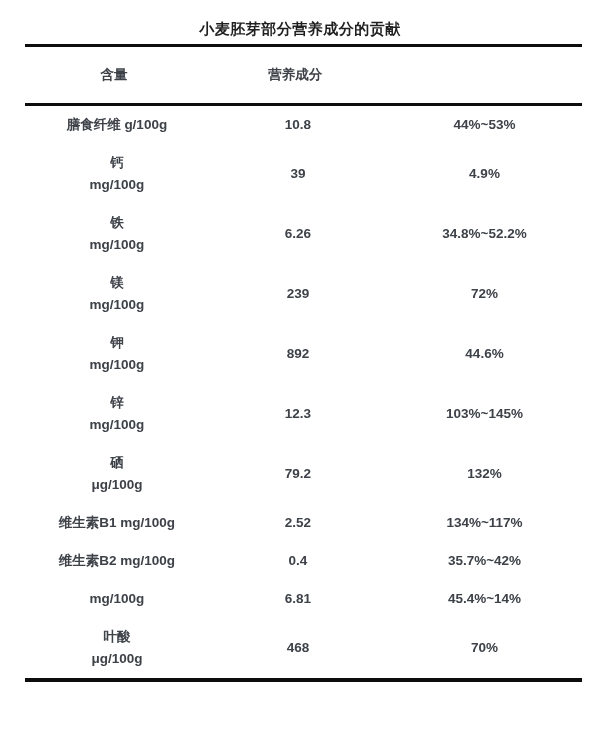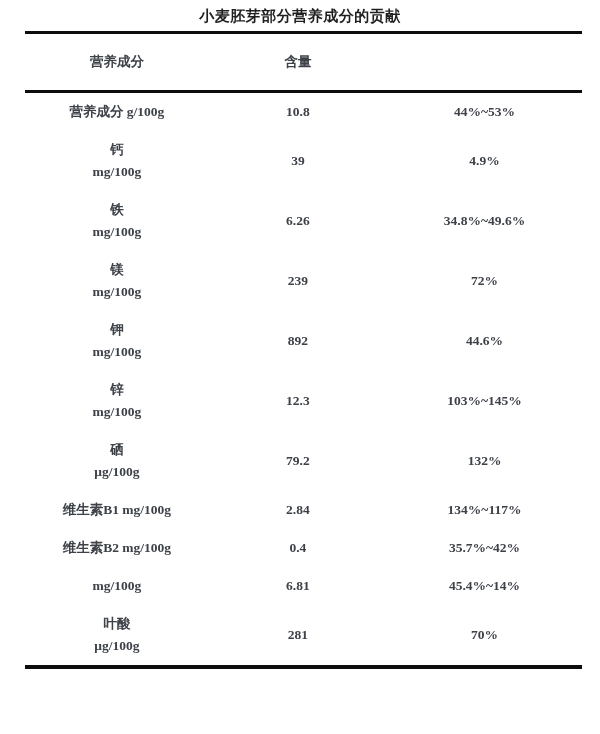--- a/index.html
+++ b/index.html
@@ -6,22 +6,22 @@
     margin: 0;
     padding: 0;
     background: #ffffff;
   }
   .page {
     position: relative;
     width: 600px;
     height: 734px;
     background: #ffffff;
     box-sizing: border-box;
-    padding-top: 4px;
-    font-family: Liberation Serif, serif;
+    padding-top: 17px;
+    font-family: Liberation Sans, sans-serif;
     overflow: hidden;
   }
   .title {
     text-align: center;
     font-weight: bold;
     font-size: 15px;
     color: #1f1f1f;
     height: 27px;
     line-height: 24px;
     letter-spacing: 0.5px;
@@ -63,29 +63,29 @@
 
 <div class="page">
 
   <div class="title">小麦胚芽部分营养成分的贡献</div>
 
   <div class="table">
 
     <div class="rule top"></div>
 
     <div class="hrow">
+      <div class="cell c2">含量</div>
       <div class="cell c1">营养成分</div>
-      <div class="cell c2">含量</div>
     </div>
 
     <div class="rule mid"></div>
 
     <div class="row">
       <div class="cell c1">
-        <div class="line">营养成分 g/100g</div>
+        <div class="line">膳食纤维 g/100g</div>
 
       </div>
       <div class="cell c2">10.8</div>
       <div class="cell c3">44%~53%</div>
     </div>
 
     <div class="row">
       <div class="cell c1">
         <div class="line">钙</div>
         <div class="line">mg/100g</div>
@@ -93,21 +93,21 @@
       <div class="cell c2">39</div>
       <div class="cell c3">4.9%</div>
     </div>
 
     <div class="row">
       <div class="cell c1">
         <div class="line">铁</div>
         <div class="line">mg/100g</div>
       </div>
       <div class="cell c2">6.26</div>
-      <div class="cell c3">34.8%~49.6%</div>
+      <div class="cell c3">34.8%~52.2%</div>
     </div>
 
     <div class="row">
       <div class="cell c1">
         <div class="line">镁</div>
         <div class="line">mg/100g</div>
       </div>
       <div class="cell c2">239</div>
       <div class="cell c3">72%</div>
     </div>
@@ -137,21 +137,21 @@
       </div>
       <div class="cell c2">79.2</div>
       <div class="cell c3">132%</div>
     </div>
 
     <div class="row">
       <div class="cell c1">
         <div class="line">维生素B1 mg/100g</div>
 
       </div>
-      <div class="cell c2">2.84</div>
+      <div class="cell c2">2.52</div>
       <div class="cell c3">134%~117%</div>
     </div>
 
     <div class="row">
       <div class="cell c1">
         <div class="line">维生素B2 mg/100g</div>
 
       </div>
       <div class="cell c2">0.4</div>
       <div class="cell c3">35.7%~42%</div>
@@ -163,20 +163,20 @@
       </div>
       <div class="cell c2">6.81</div>
       <div class="cell c3">45.4%~14%</div>
     </div>
 
     <div class="row">
       <div class="cell c1">
         <div class="line">叶酸</div>
         <div class="line">μg/100g</div>
       </div>
-      <div class="cell c2">281</div>
+      <div class="cell c2">468</div>
       <div class="cell c3">70%</div>
     </div>
 
     <div class="rule bottom"></div>
 
   </div>
 </div>
 
 </body></html>

